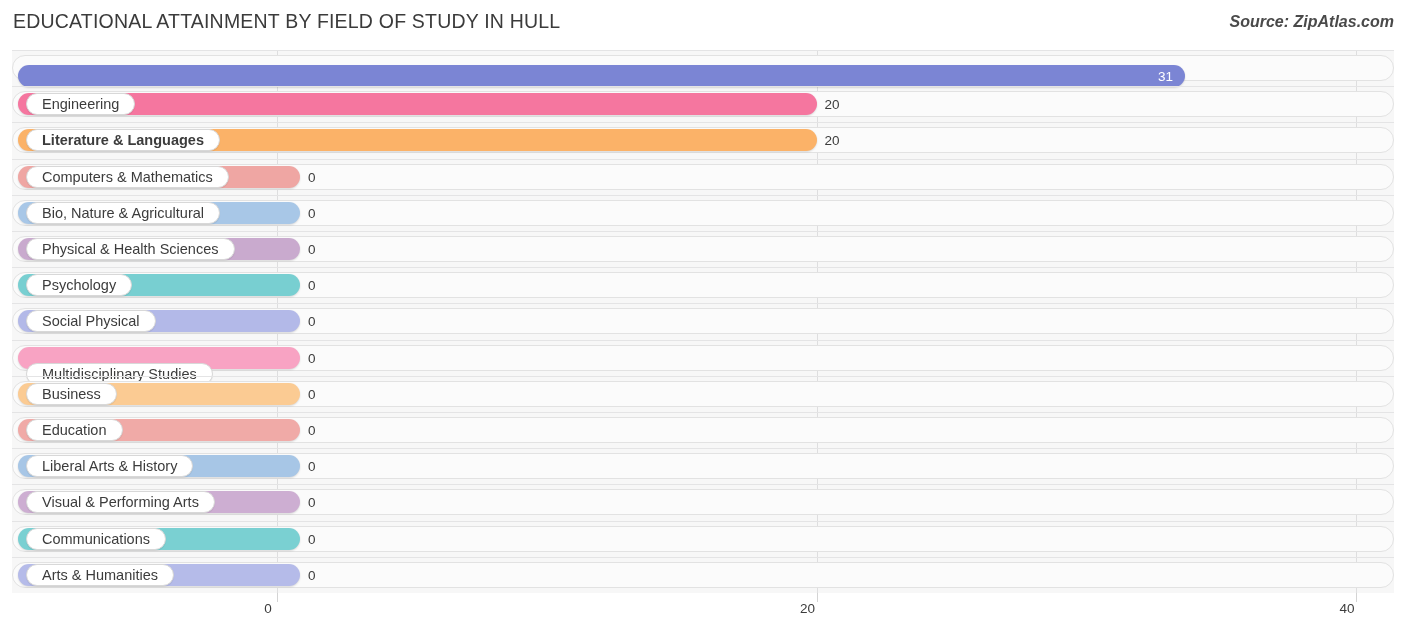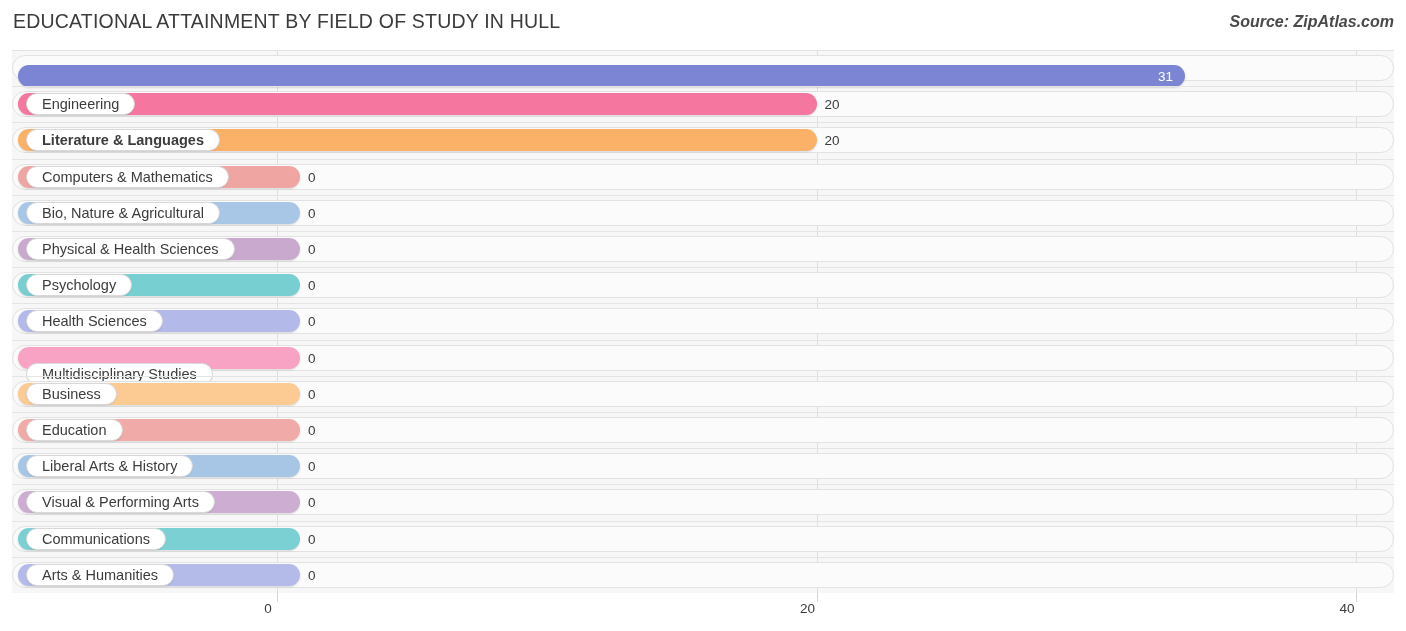--- a/index.html
+++ b/index.html
@@ -232,21 +232,21 @@
         <div class="track" style="top: 5.1px;"></div>
         <div class="bar" style="top: 7.1px; width: 282px; background: rgb(120, 207, 209);"></div>
         <div class="bar-value-out" style="left: 308px; top: 18.1px;">0</div>
         <div class="cat-pill" style="top: 18.1px;">Psychology</div>
       </div>
       <div class="row" style="top: 253.4px; height: 36.2px;">
         <div class="row-sep"></div>
         <div class="track" style="top: 5.1px;"></div>
         <div class="bar" style="top: 7.1px; width: 282px; background: rgb(179, 185, 232);"></div>
         <div class="bar-value-out" style="left: 308px; top: 18.1px;">0</div>
-        <div class="cat-pill" style="top: 18.1px;">Health Sciences</div>
+        <div class="cat-pill" style="top: 18.1px;">Social Physical</div>
       </div>
       <div class="row" style="top: 289.6px; height: 36.2px;">
         <div class="row-sep"></div>
         <div class="track" style="top: 5.1px;"></div>
         <div class="bar" style="top: 7.1px; width: 282px; background: rgb(248, 163, 195);"></div>
         <div class="bar-value-out" style="left: 308px; top: 18.1px;">0</div>
         <div class="cat-pill" style="top: 34px;">Multidisciplinary Studies</div>
       </div>
       <div class="row" style="top: 325.8px; height: 36.2px;">
         <div class="row-sep"></div>

